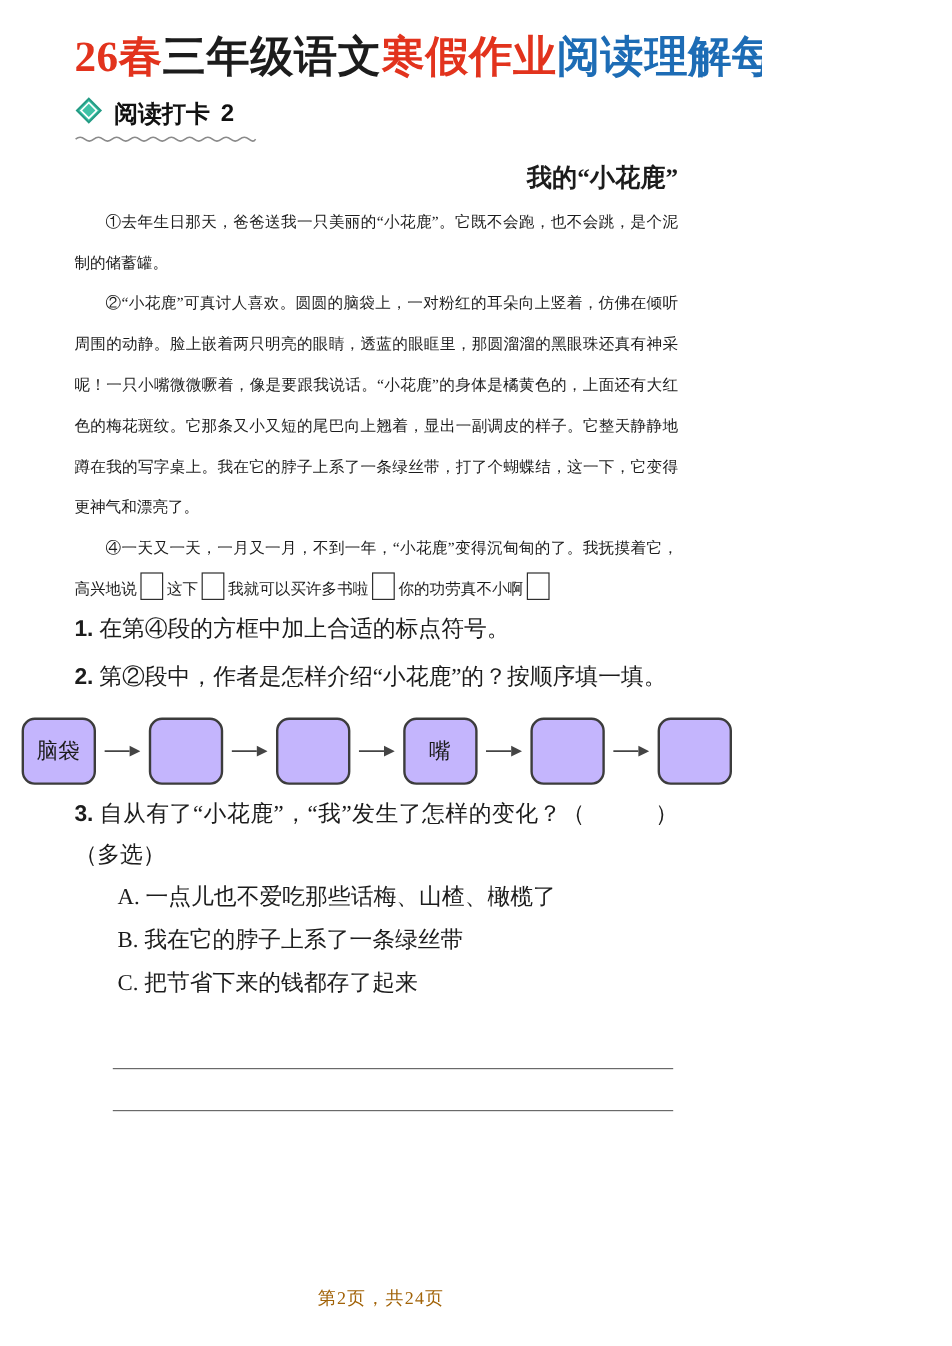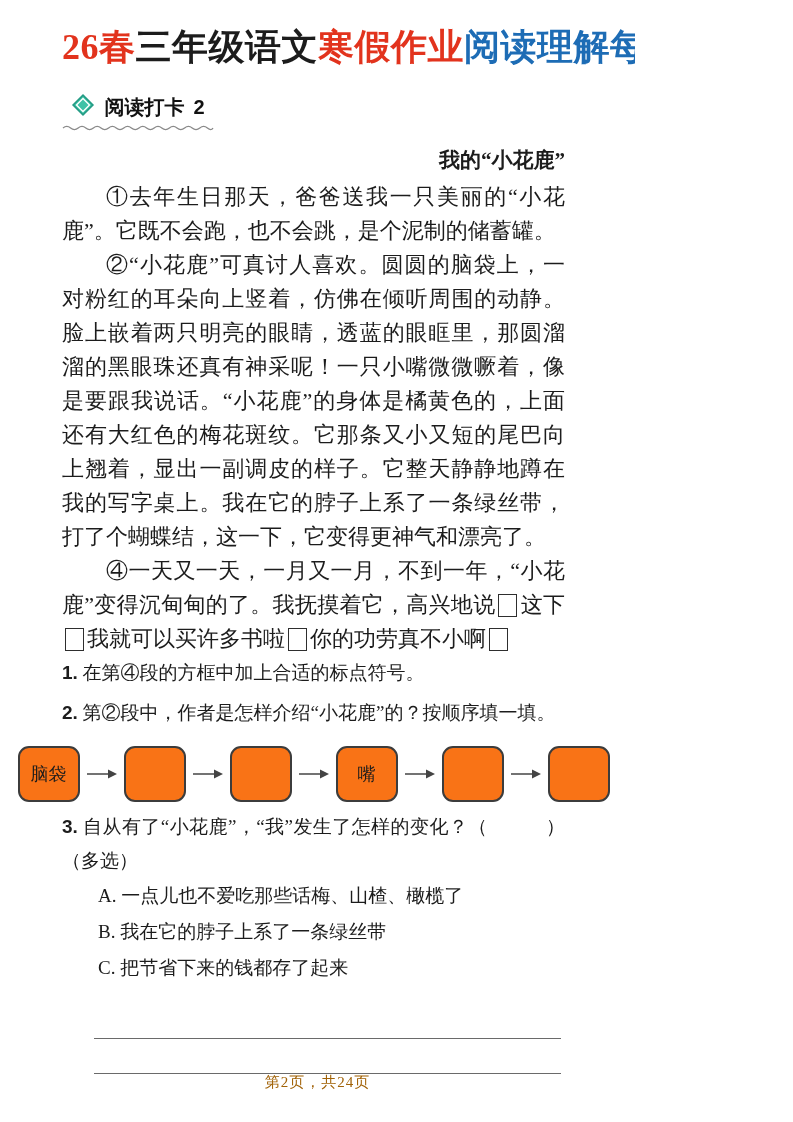--- a/index.html
+++ b/index.html
@@ -10,39 +10,39 @@
   .page{
     width:635px;height:1122px;background:#fff;box-sizing:border-box;
     padding:26px 70px 0 62px;position:relative;overflow:hidden;
     font-family:"Liberation Serif","DejaVu Serif",serif;color:var(--ink);
   }
   .title{
     margin:0;text-align:center;font-size:36px;font-weight:700;
     letter-spacing:.5px;line-height:1.2;white-space:nowrap;
   }
   .t-red{color:var(--red);} .t-ink{color:var(--ink);} .t-blue{color:var(--blue);}
-  .badge-wrap{margin-top:24px;display:inline-block;text-align:center;}
+  .badge-wrap{margin-top:11px;display:inline-block;}
   .badge-row{
     display:inline-flex;align-items:center;gap:9px;font-size:20px;font-weight:700;
     font-family:"Liberation Sans","DejaVu Sans",sans-serif;color:#111;
   }
   .wavy{display:block;margin-top:2px;}
   .article-title{margin:14px 0 6px;text-align:right;font-size:21px;font-weight:700;}
-  .para{margin:0;font-size:22px;line-height:34px;text-align:justify;text-indent:2em;}
+  .para{margin:0;font-size:13px;line-height:34px;text-align:justify;text-indent:2em;}
   .punct-box{
     display:inline-block;width:19px;height:23px;border:1.5px solid #2e2e2e;
     vertical-align:-5px;margin:0 3px;box-sizing:border-box;background:#fff;
   }
   .question{font-size:19px;line-height:34px;margin-top:6px;text-align:justify;}
   .q1{margin-top:0;}
   .qnum{font-weight:700;font-family:"Liberation Sans","DejaVu Sans",sans-serif;}
   .flowchart{display:flex;align-items:center;justify-content:center;gap:7px;margin:16px 4px 8px;}
   .flow-box{
     width:58px;height:52px;border:2px solid #3c3c3c;border-radius:11px;flex:none;
-    display:flex;align-items:center;justify-content:center;font-size:18px;background:#f97316;
+    display:flex;align-items:center;justify-content:center;font-size:18px;background:#c4b5fd;
   }
   .flow-arrow{flex:none;}
   .option{font-size:19px;line-height:36px;padding-left:36px;}
   .answer-area{margin-top:18px;padding:0 4px 0 32px;}
   .answer-line{height:34px;border-bottom:1.5px solid #6a6a6a;}
   .footer{
     position:absolute;left:0;right:0;bottom:30px;text-align:center;
     font-size:15px;color:#a16207;letter-spacing:1px;
   }
 </style>

